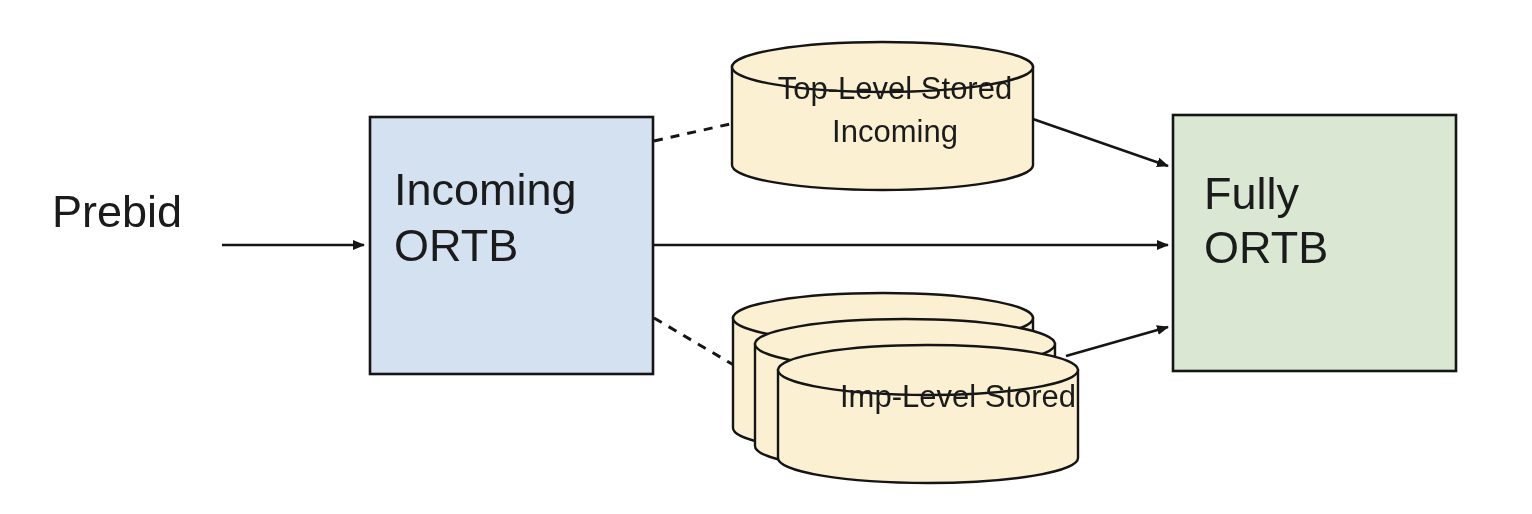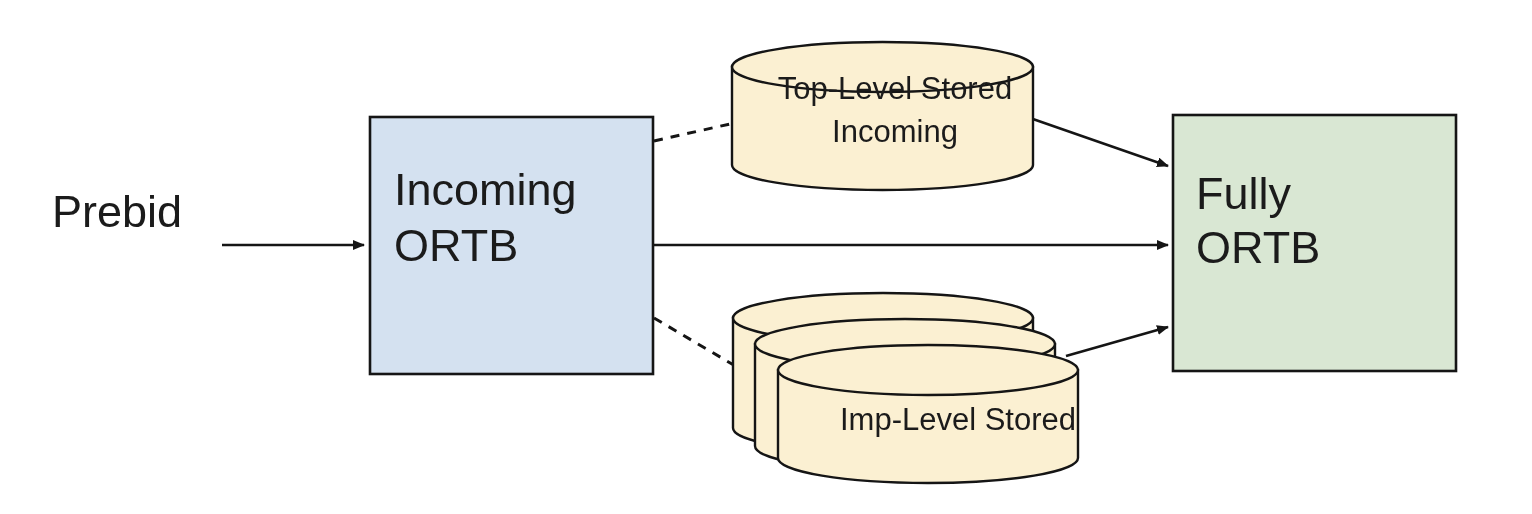--- a/index.html
+++ b/index.html
@@ -42,20 +42,21 @@
     color: #1b1b1b;
     white-space: nowrap;
   }
   .label span { display: block; }
   .label-lg {
     font-size: 45px;
     line-height: 56px;
   }
   .label-lg.tight {
     line-height: 54px;
+    margin-left: 8px;
   }
   .label-sm {
     font-size: 31px;
     line-height: 42.5px;
     text-align: center;
   }
 </style>
 </head>
 <body>
 
@@ -100,21 +101,21 @@
   <div class="label label-lg" style="left:394px; top:162px;">
     <span>Incoming</span>
     <span>ORTB</span>
   </div>
 
   <div class="label label-sm" style="left:732px; top:68px; width:326px;">
     <span>Top-Level Stored</span>
     <span>Incoming</span>
   </div>
 
-  <div class="label label-sm" style="left:778px; top:376px; width:360px;margin-top:23px;">
+  <div class="label label-sm" style="left:778px; top:376px; width:360px;">
     <span>Imp-Level Stored</span>
   </div>
 
   <div class="label label-lg tight" style="left:1196px; top:167px;">
     <span>Fully</span>
     <span>ORTB</span>
   </div>
 
 </div>
 

